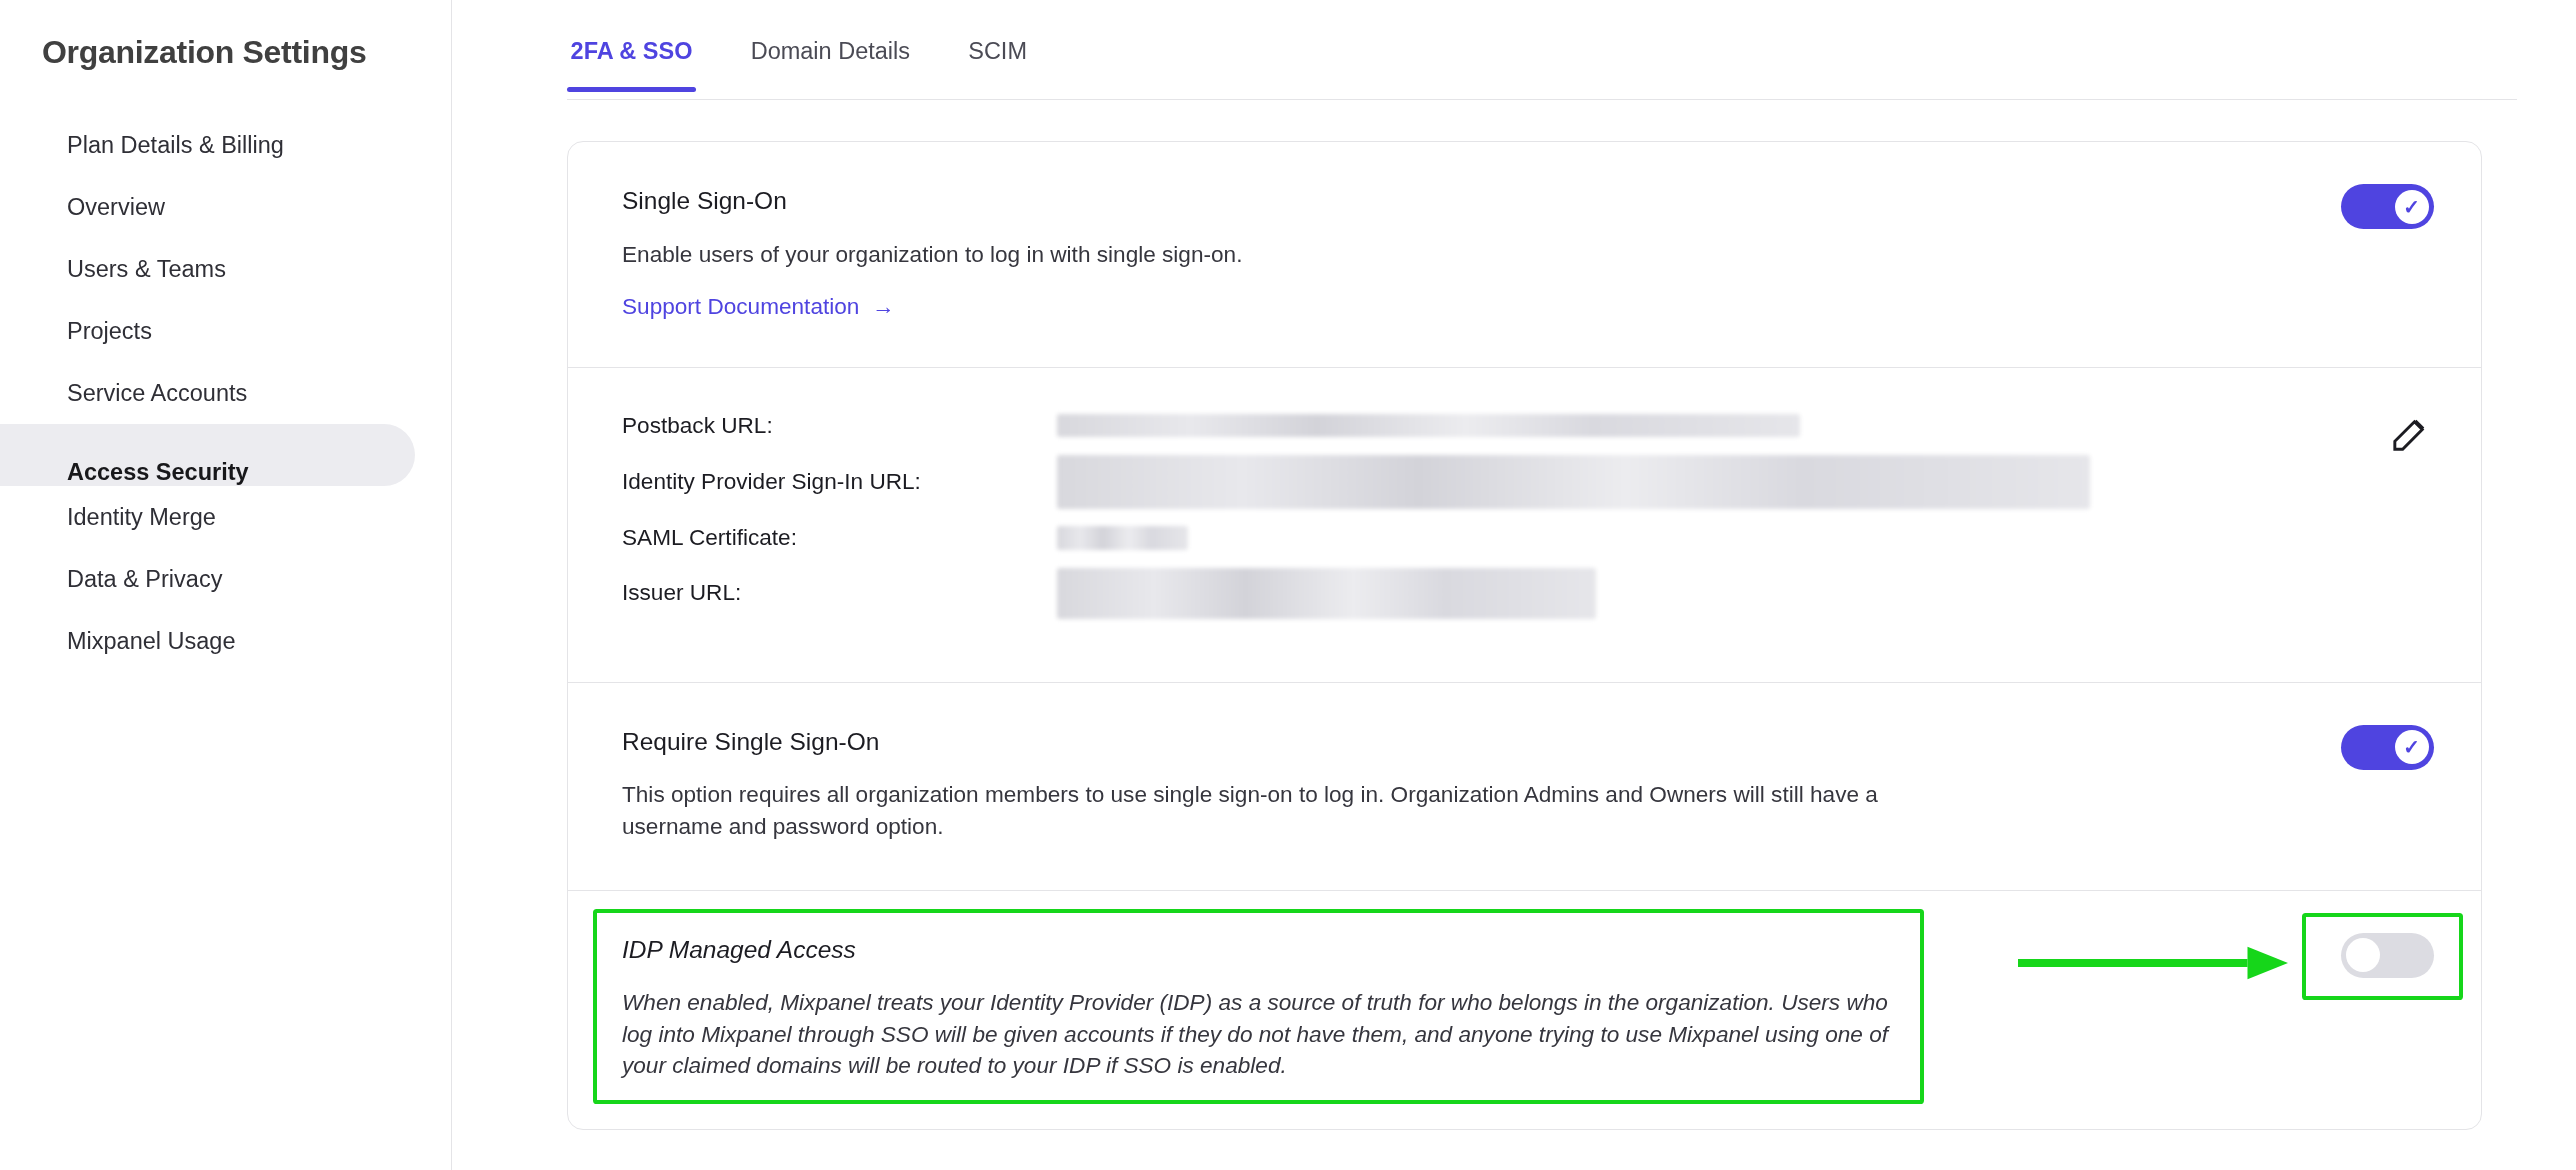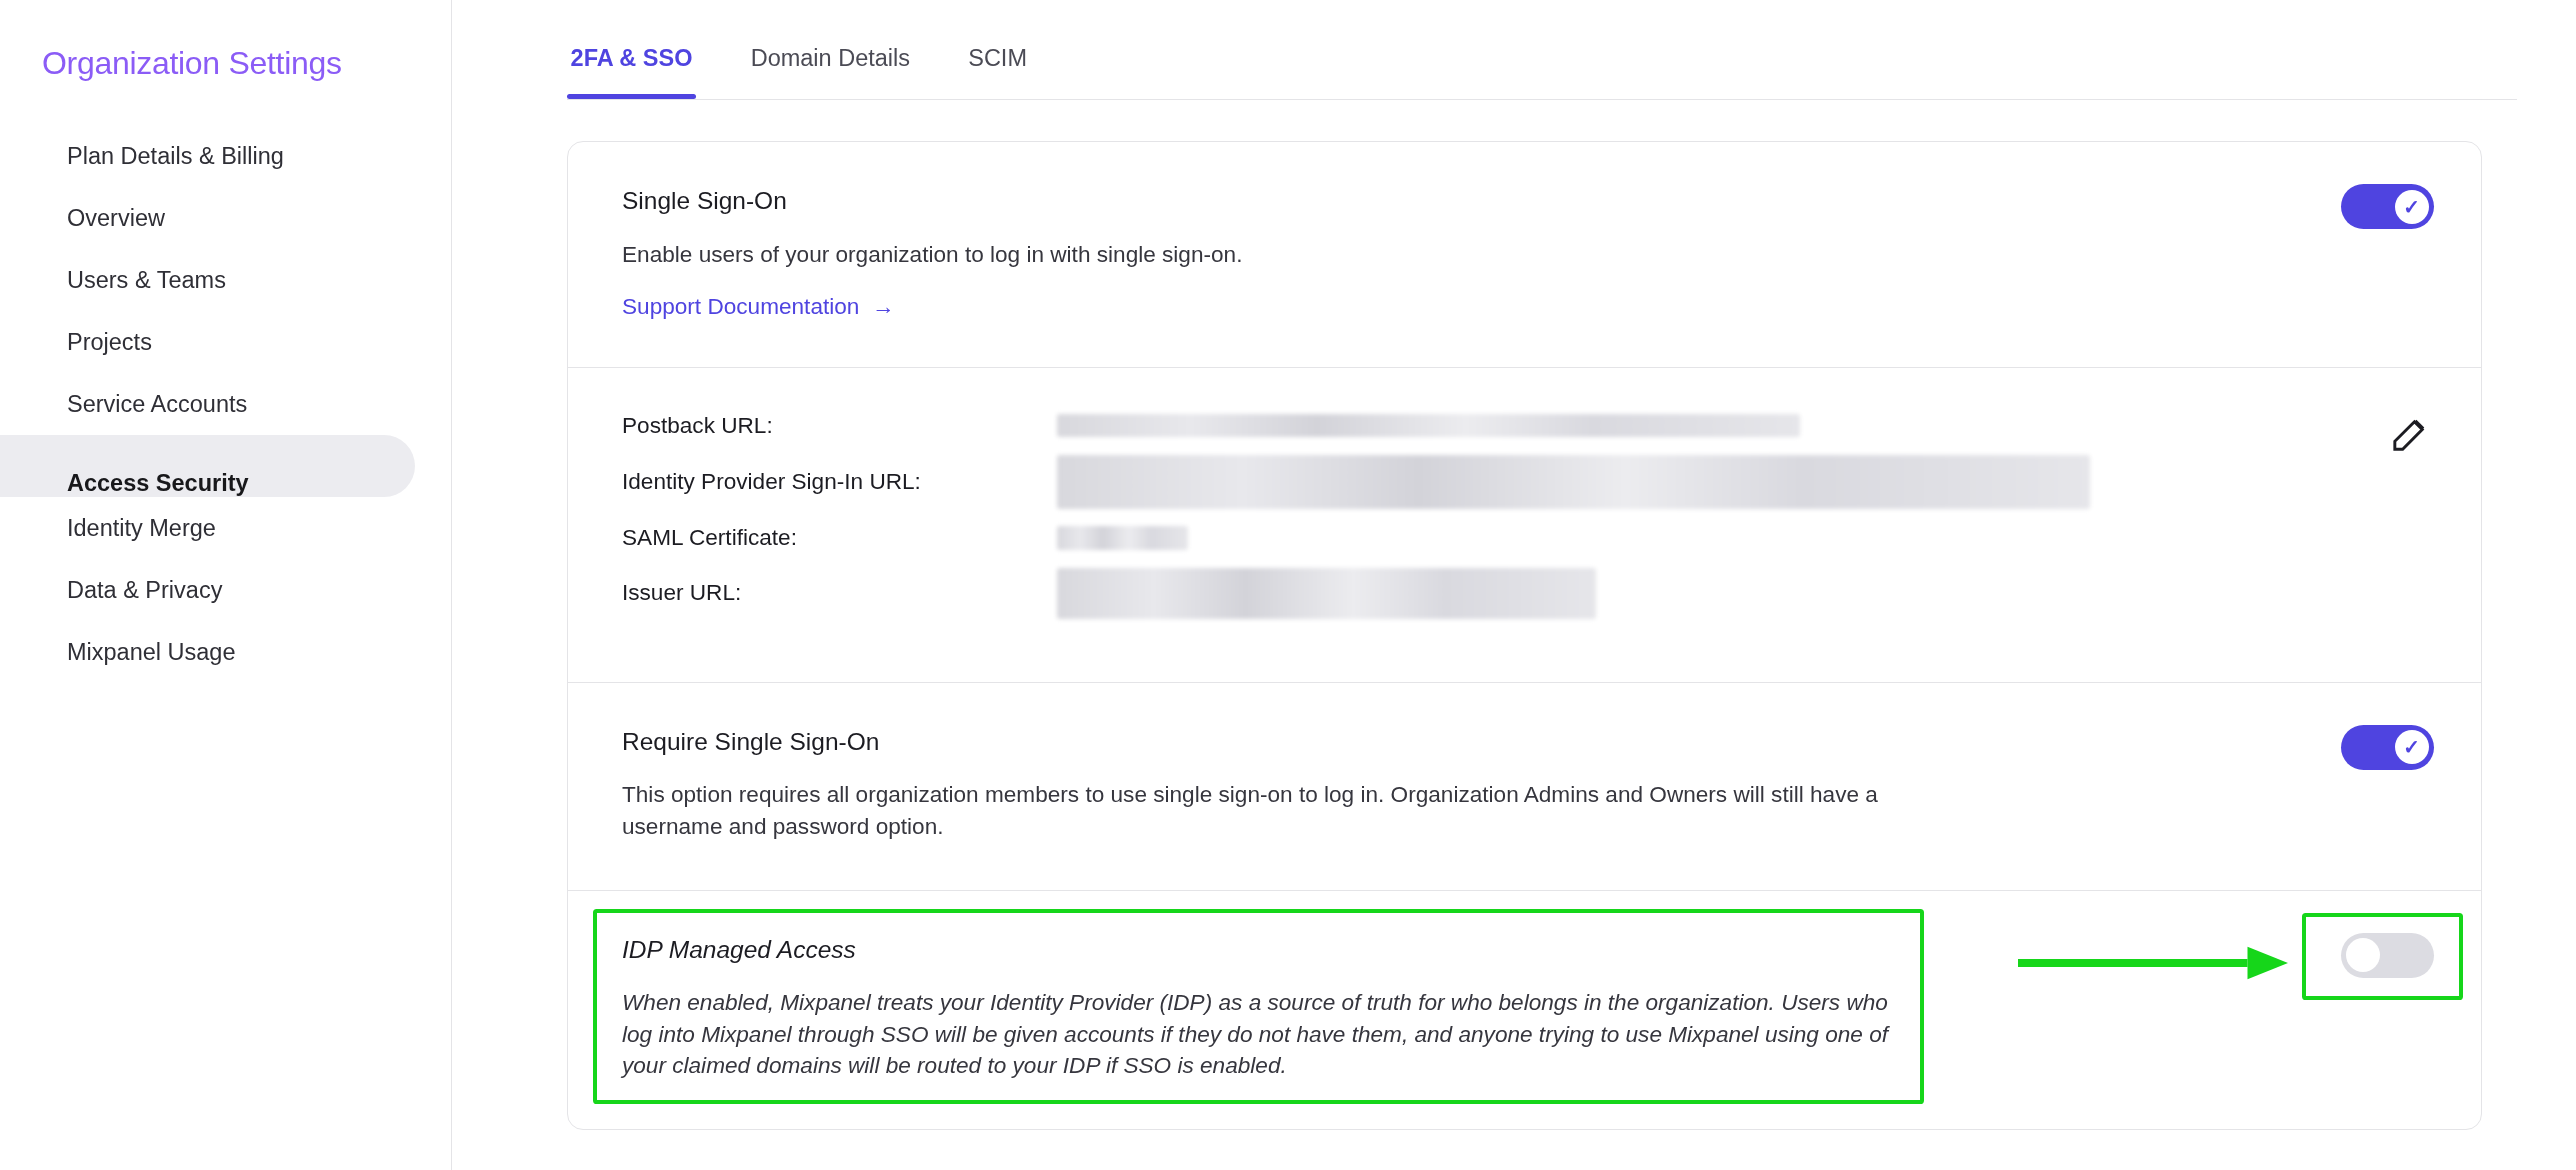--- a/index.html
+++ b/index.html
@@ -20,25 +20,24 @@
   .sidebar {
     width: 452px;
     height: 100%;
     background: #ffffff;
     border-right: 0.9px solid #e4e4e7;
     padding-top: 34px;
     flex: 0 0 452px;
   }
   .sidebar-title {
     font-size: 32px;
-    font-weight: normal;
-    color: #8b5cf6;
+    font-weight: bold;
+    color: #404040;
     padding: 0 0 0 42px;
     letter-spacing: -0.3px;
-    margin-top: 11px;
   }
   .sidebar-nav {
     margin-top: 43px;
   }
   .sidebar-item {
     height: 62px;
     display: flex;
     align-items: center;
     padding-left: 67px;
     font-size: 23.5px;
@@ -57,21 +56,21 @@
   
   .main {
     flex: 1;
     height: 100%;
     background: #ffffff;
     padding-left: 115px;
     overflow: hidden;
   }
   .tabs {
     display: flex;
-    align-items: flex-end;
+    align-items: center;
     gap: 51px;
     height: 100px;
     padding-top: 20px;
     border-bottom: 0.9px solid #e4e4e7;
     width: 1950px;
     margin-left: 0;
     position: relative;
   }
   .tab {
     font-size: 23.5px;

